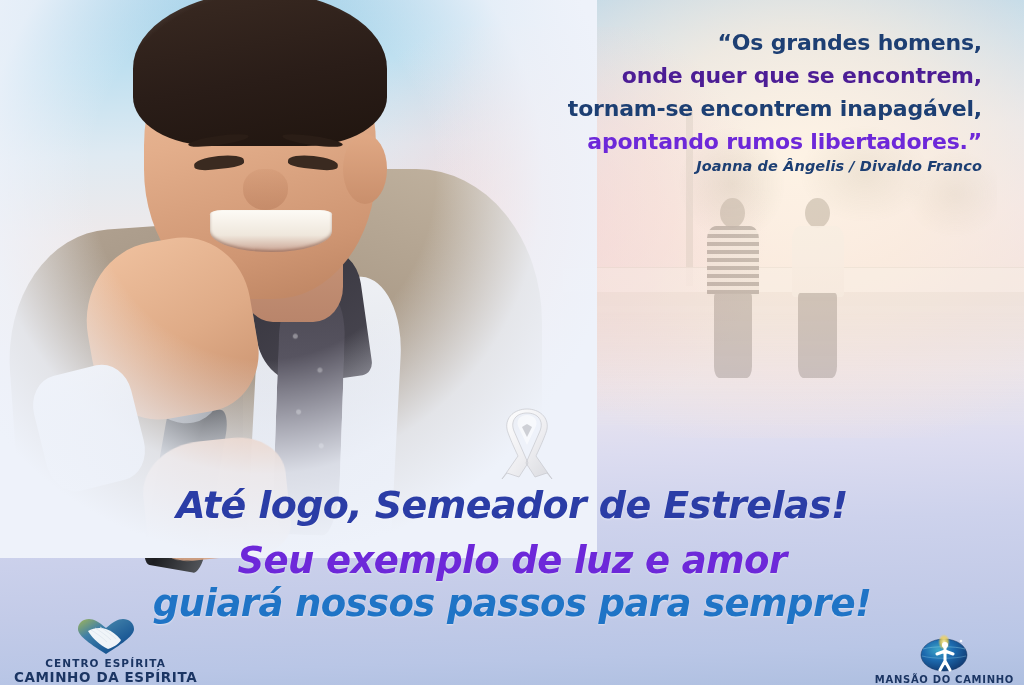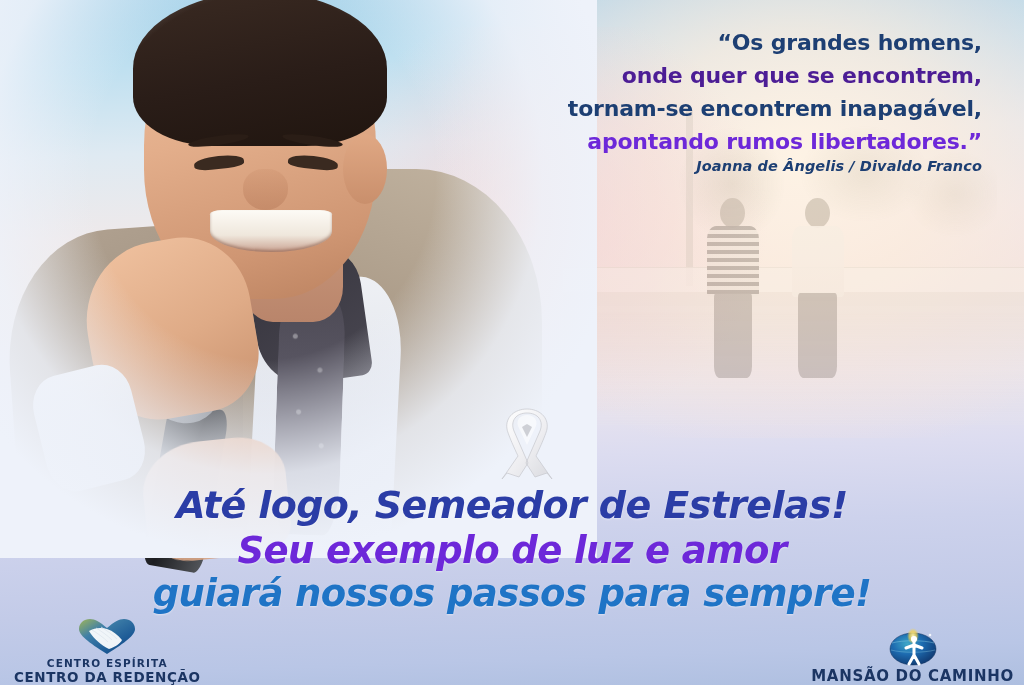--- a/index.html
+++ b/index.html
@@ -272,21 +272,21 @@
     z-index: 24;
   }
   .headline .hl {
     font-family: "DejaVu Sans", sans-serif;
     font-style: italic;
     font-weight: bold;
     letter-spacing: -0.6px;
     line-height: 1.0;
     text-shadow: 0 1px 2px rgba(255,255,255,0.45);
   }
-  .hl-1 { font-size: 38px; color: #2b3da6; margin-bottom: 8px; }
+  .hl-1 { font-size: 38px; color: #2b3da6; margin-bottom: 18px; }
   .hl-2 { font-size: 37px; color: #2059b4; margin-bottom: 6px; }
   .hl-3 { font-size: 37px; color: #1f74c6; }
 
   
   .logo-block {
     position: absolute;
     bottom: 0;
     z-index: 26;
     display: flex;
     flex-direction: column;
@@ -298,21 +298,21 @@
   .logo-text { text-align: center; line-height: 1.12; margin-top: 2px; }
   .logo-text .t1 {
     font-family: "DejaVu Sans", sans-serif;
     font-size: 10.5px; font-weight: bold; letter-spacing: 1.1px; color: #27436f;
   }
   .logo-text .t2 {
     font-family: "DejaVu Sans", sans-serif;
     font-size: 13.5px; font-weight: bold; letter-spacing: 0.6px; color: #1b3563;
   }
   .logo-right .t2 {
-    font-size: 15px; letter-spacing: 0.7px; color: #1b3563;
+    font-size: 10px; letter-spacing: 0.7px; color: #1b3563;
   }
 </style>
 </head>
 <body>
 
 <div id="poster">
 
   <div class="bg-sky"></div>
   <div class="bg-warm"></div>
   <div class="bg-pinkglow"></div>
@@ -400,21 +400,21 @@
         </defs>
         <path d="M31 36 C12 24 3 17 3 11 C3 5 8 1 14 1 C19 1 24 4 31 10 C38 4 43 1 48 1 C54 1 59 5 59 11 C59 17 50 24 31 36 Z" fill="url(#hg)"></path>
         <path d="M13 13 C18 10 25 9 31 11 C37 13 42 17 46 22 C44 26 39 29 33 31 C25 27 18 21 13 13 Z" fill="#ffffff" opacity="0.93"></path>
         <path d="M16 12 C21 15 27 19 32 24" stroke="#dfe6ee" stroke-width="1" fill="none" opacity="0.8"></path>
         <path d="M20 10 C25 13 31 17 36 22" stroke="#dfe6ee" stroke-width="1" fill="none" opacity="0.8"></path>
         <path d="M25 9 C30 12 36 16 41 21" stroke="#dfe6ee" stroke-width="1" fill="none" opacity="0.8"></path>
       </svg>
     </div>
     <div class="logo-text">
       <div class="t1" style="color: rgb(27, 53, 99);">CENTRO ESPÍRITA</div>
-      <div class="t2" style="color: rgb(27, 53, 99);">CENTRO DA REDENÇÃO</div>
+      <div class="t2" style="color: rgb(27, 53, 99);">CAMINHO DA ESPÍRITA</div>
     </div>
   </div>
 
   <div class="logo-block logo-right">
     <div class="logo-mark">
       <svg width="54" height="38" viewBox="0 0 54 38">
         <defs>
           <radialGradient id="gg" cx="38%" cy="34%" r="72%">
             <stop offset="0%" stop-color="#3ea8c8"></stop>
             <stop offset="45%" stop-color="#1d6bb0"></stop>

